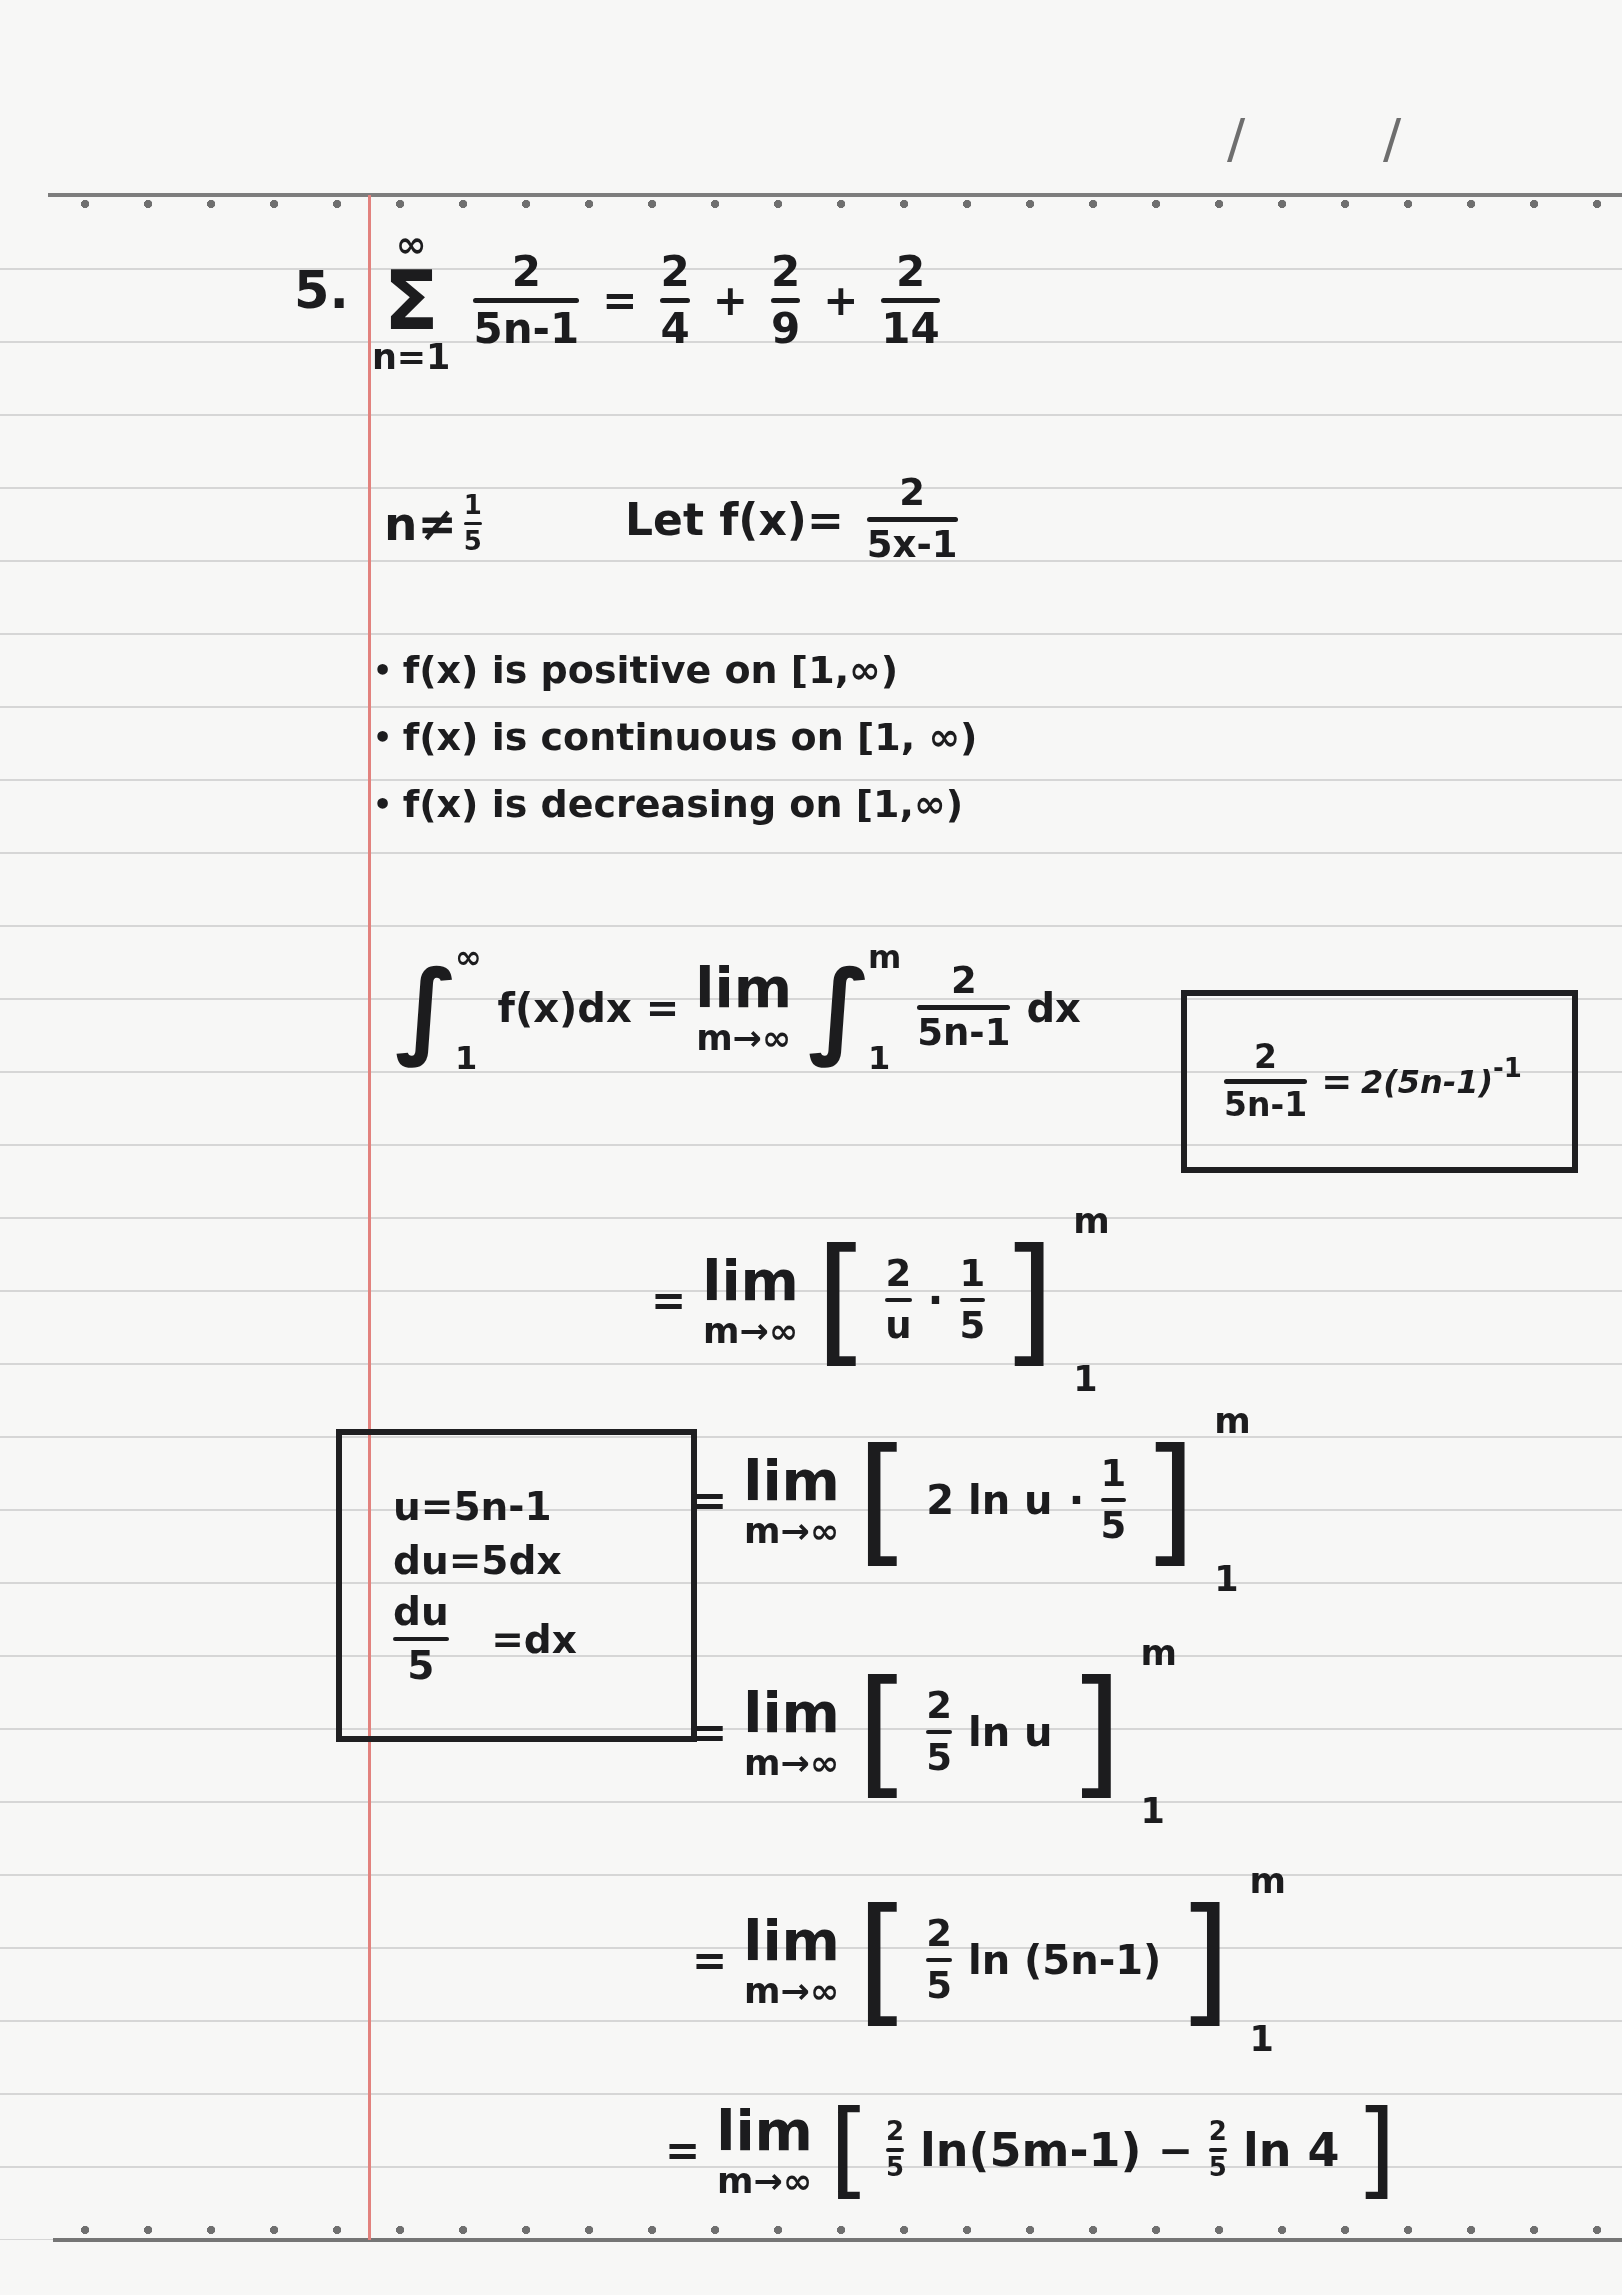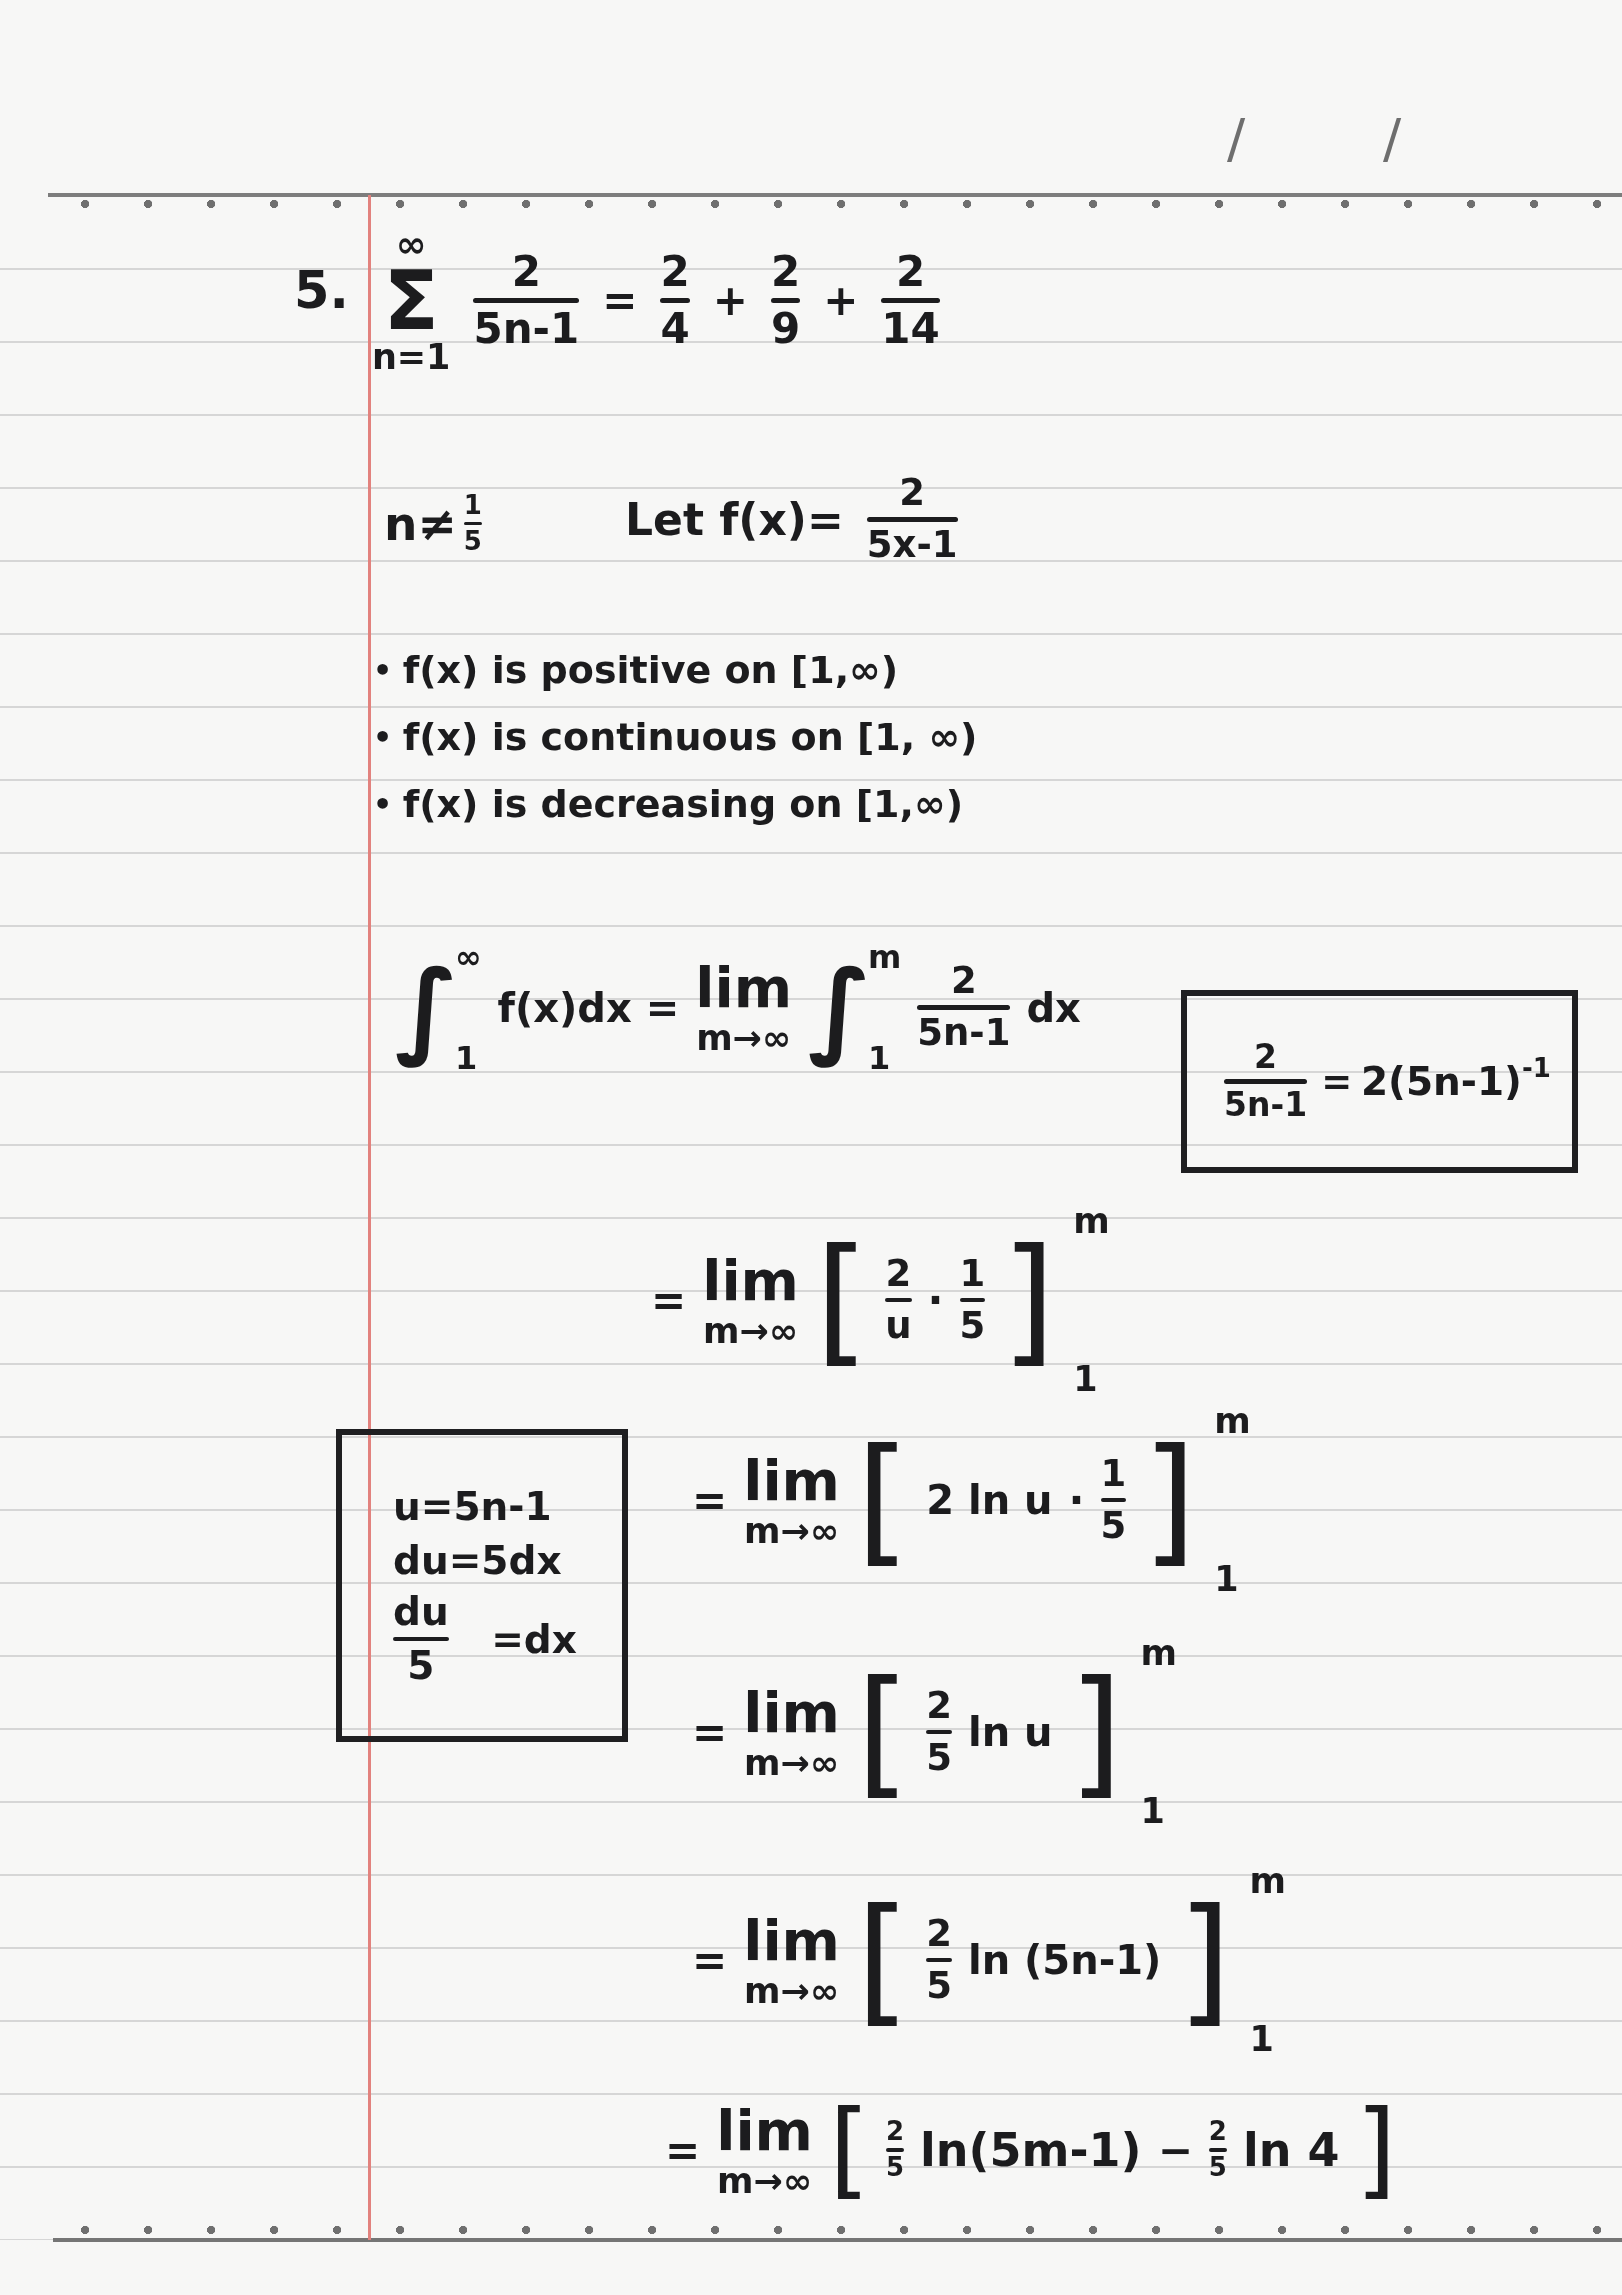--- a/index.html
+++ b/index.html
@@ -65,24 +65,24 @@
   .cond-row{display:flex;align-items:center;}
   .cond-row .bullet{font-size:30px;margin-right:10.5px;}
   #integral{left:395px;top:938px;}
   #identity-box{
     left:1181px;top:990px;width:397px;height:183px;position:absolute;z-index:2;
     border:6.1px solid #1f1f21;display:flex;align-items:center;padding-left:37px;
     font-weight:bold;box-sizing:border-box;background:transparent;
   }
   #identity-box .frac{font-size:33px;margin-right:14px;}
   #identity-box .rhs-eq{font-size:37px;margin-right:8.8px;}
-  #identity-box .rhs{font-size:39px;}
+  #identity-box .rhs{font-size:32px;font-style:italic;}
   #identity-box .sup{position:relative;top:-14px;font-size:26px;}
   #sub-box{
-    left:336px;top:1429px;width:292px;height:313px;position:absolute;z-index:2;
+    left:336px;top:1429px;width:361px;height:313px;position:absolute;z-index:2;
     border:6.1px solid #1f1f21;display:flex;flex-direction:column;justify-content:center;
     padding-left:51px;gap:8.8px;font-weight:bold;font-size:39px;box-sizing:border-box;
   }
   #sub-box .sub-frac-row{display:flex;align-items:center;gap:32px;}
   #sub-box .frac{font-size:39px;margin-right:10.5px;}
   #step1{left:651px;top:1201px;}
   #step2{left:692px;top:1401px;}
   #step3{left:692px;top:1633px;}
   #step4{left:692px;top:1861px;}
   #step5{left:665px;top:2100px;}

